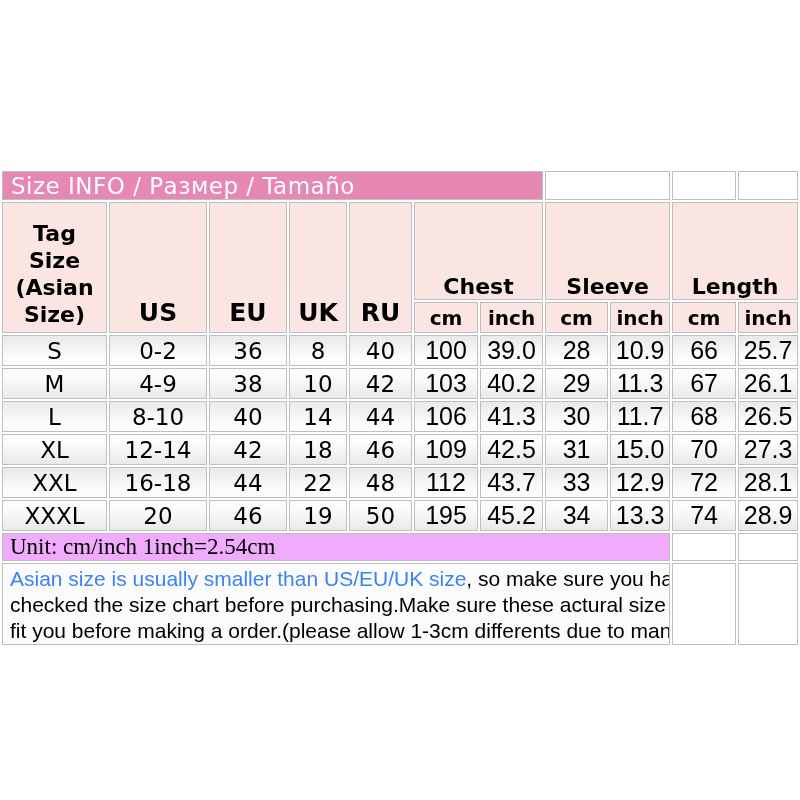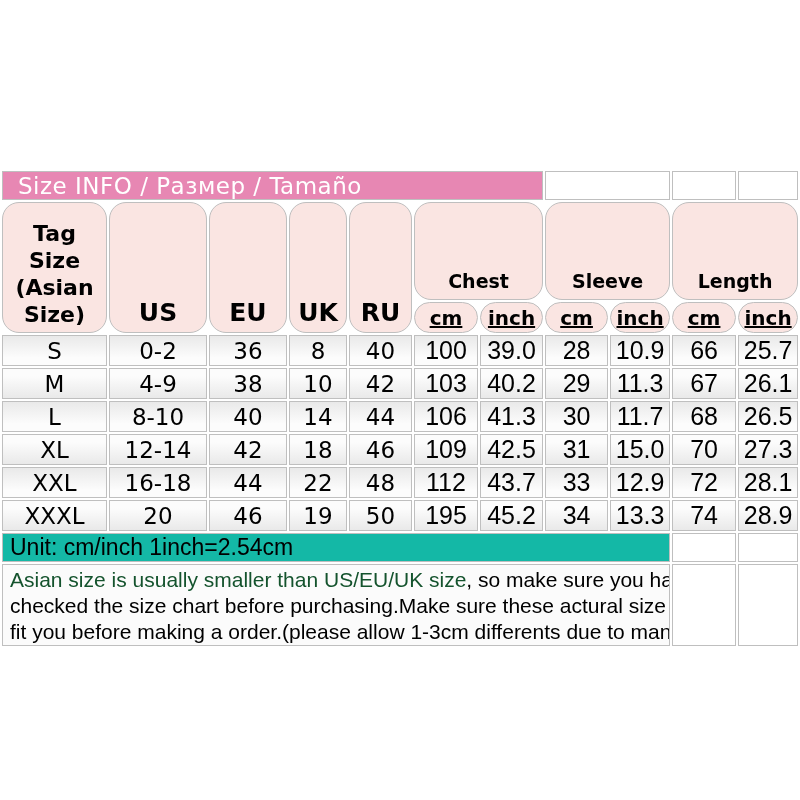--- a/index.html
+++ b/index.html
@@ -1,32 +1,32 @@
 <!DOCTYPE html>
 <html><head>
 <meta charset="utf-8">
 <style>
   html,body{margin:0;padding:0;background:#ffffff;}
   .sheet{position:relative;width:800px;height:800px;background:#ffffff;font-family:"DejaVu Sans",sans-serif;}
   table.size-table{position:absolute;left:0;top:169px;width:800px;table-layout:fixed;border-collapse:separate;border-spacing:2px;}
   td{box-sizing:border-box;border:1px solid #bfbfbf;text-align:center;vertical-align:middle;color:#000;overflow:hidden;padding:0;}
-  .title-cell{background:#E787B3;color:#ffffff;text-align:left;font-size:23px;font-weight:normal;padding-left:15px;letter-spacing:.5px;margin-left:26px;}
+  .title-cell{background:#E787B3;color:#ffffff;text-align:left;font-size:23px;font-weight:normal;padding-left:8px;letter-spacing:.5px;margin-left:26px;}
   .empty{background:#ffffff;}
-  .hdr{background:#FAE5E2;font-weight:bold;border-radius:17px;}
+  .hdr{background:#FAE5E2;font-weight:bold;}
   .tag-cell{vertical-align:bottom;font-size:22px;line-height:27px;white-space:pre-line;padding-bottom:4px;}
   .region{vertical-align:bottom;font-size:25px;padding-bottom:5px;}
-  .group{vertical-align:bottom;font-size:19px;padding-bottom:7px;}
-  .unit{font-size:20px;text-decoration:underline;}
+  .group{vertical-align:bottom;font-size:22px;padding-bottom:0;}
+  .unit{font-size:20px;}
   .c-sans{font-size:23px;font-family:"DejaVu Sans",sans-serif;}
   .c-serif{font-size:25px;font-family:Liberation Sans, sans-serif;}
   .sa{background:linear-gradient(180deg,#e9e9e9 0%,#fcfcfc 75%);}
   .sb{background:linear-gradient(0deg,#e9e9e9 0%,#fcfcfc 75%);}
-  .unit-cell{background:#14b8a6;text-align:left;font-family:Liberation Sans, sans-serif;font-size:23px;padding-left:7px;}
+  .unit-cell{background:#f0abfc;text-align:left;font-family:Liberation Serif, serif;font-size:23px;padding-left:7px;}
   .note-cell{background:#fbfbfb;text-align:left;vertical-align:top;font-family:"Liberation Sans",sans-serif;font-size:21px;line-height:26px;padding:2px 0 0 7px;white-space:nowrap;}
-  .note-red{color:#14532d;}
+  .note-red{color:#3b82f6;}
 </style>
 </head>
 <body>
 
 <div class="sheet">
   <table class="size-table">
     <colgroup>
       <col style="width:105px">
         <col style="width:98px">
         <col style="width:78px">

